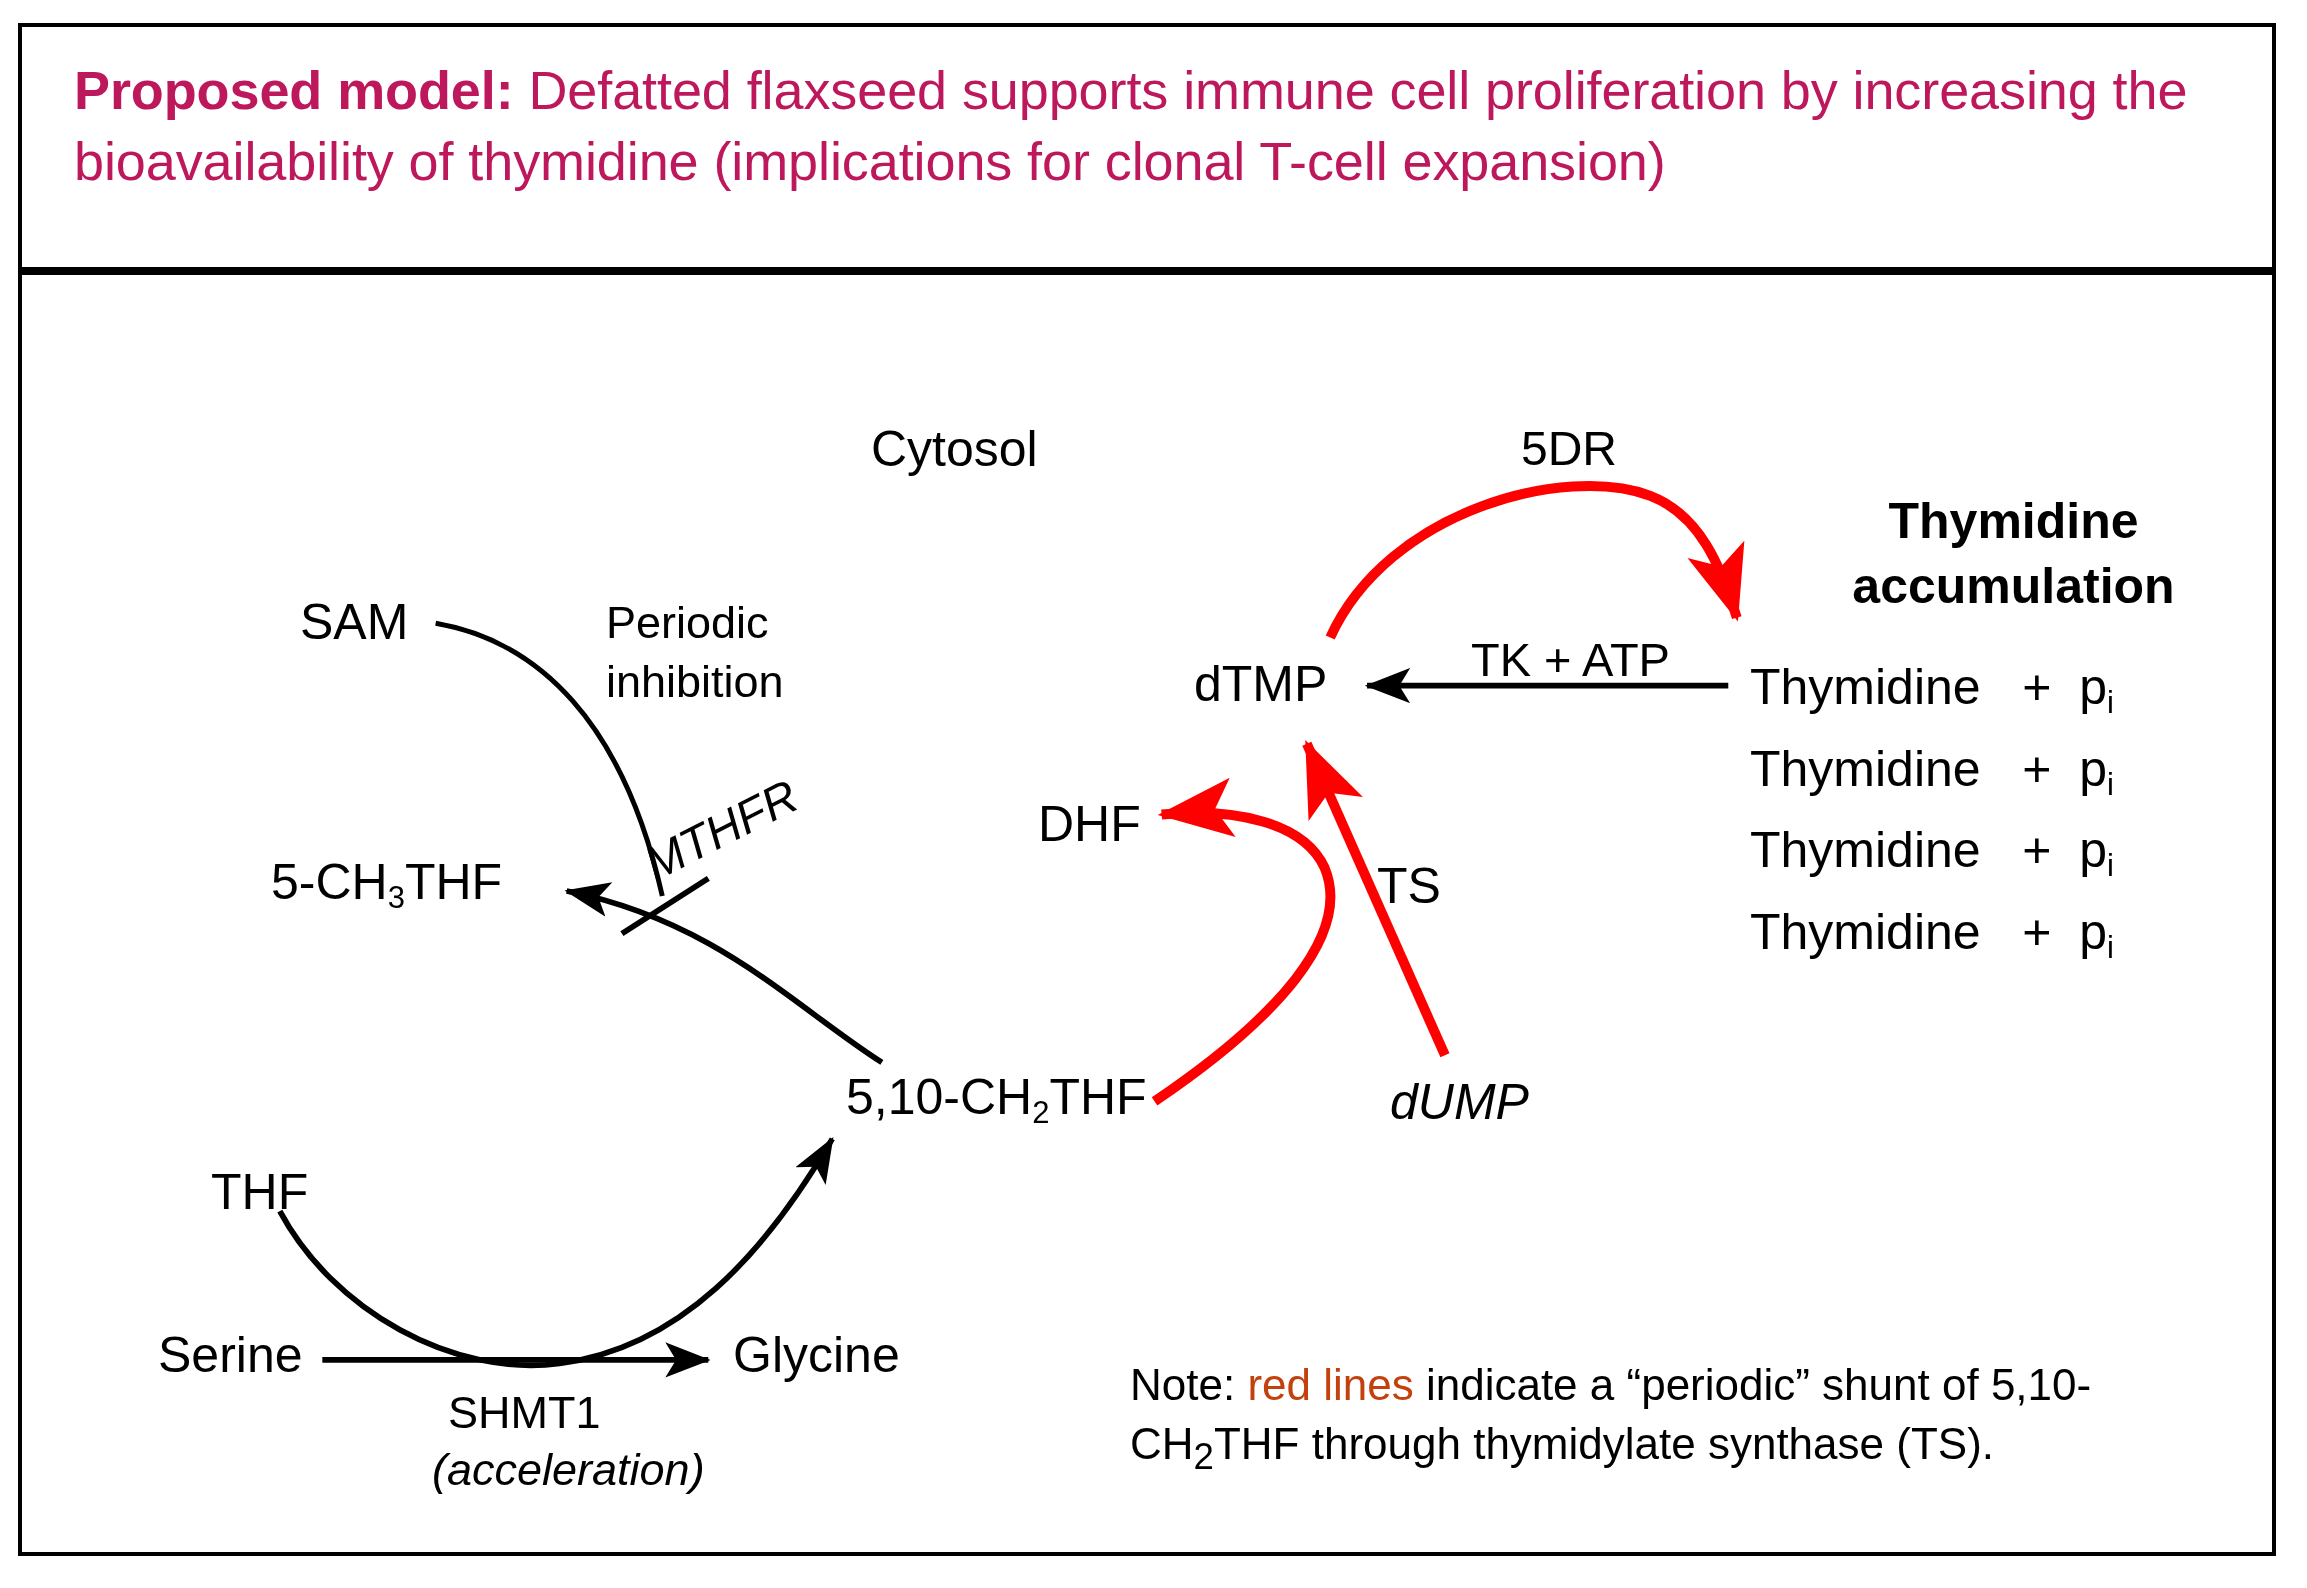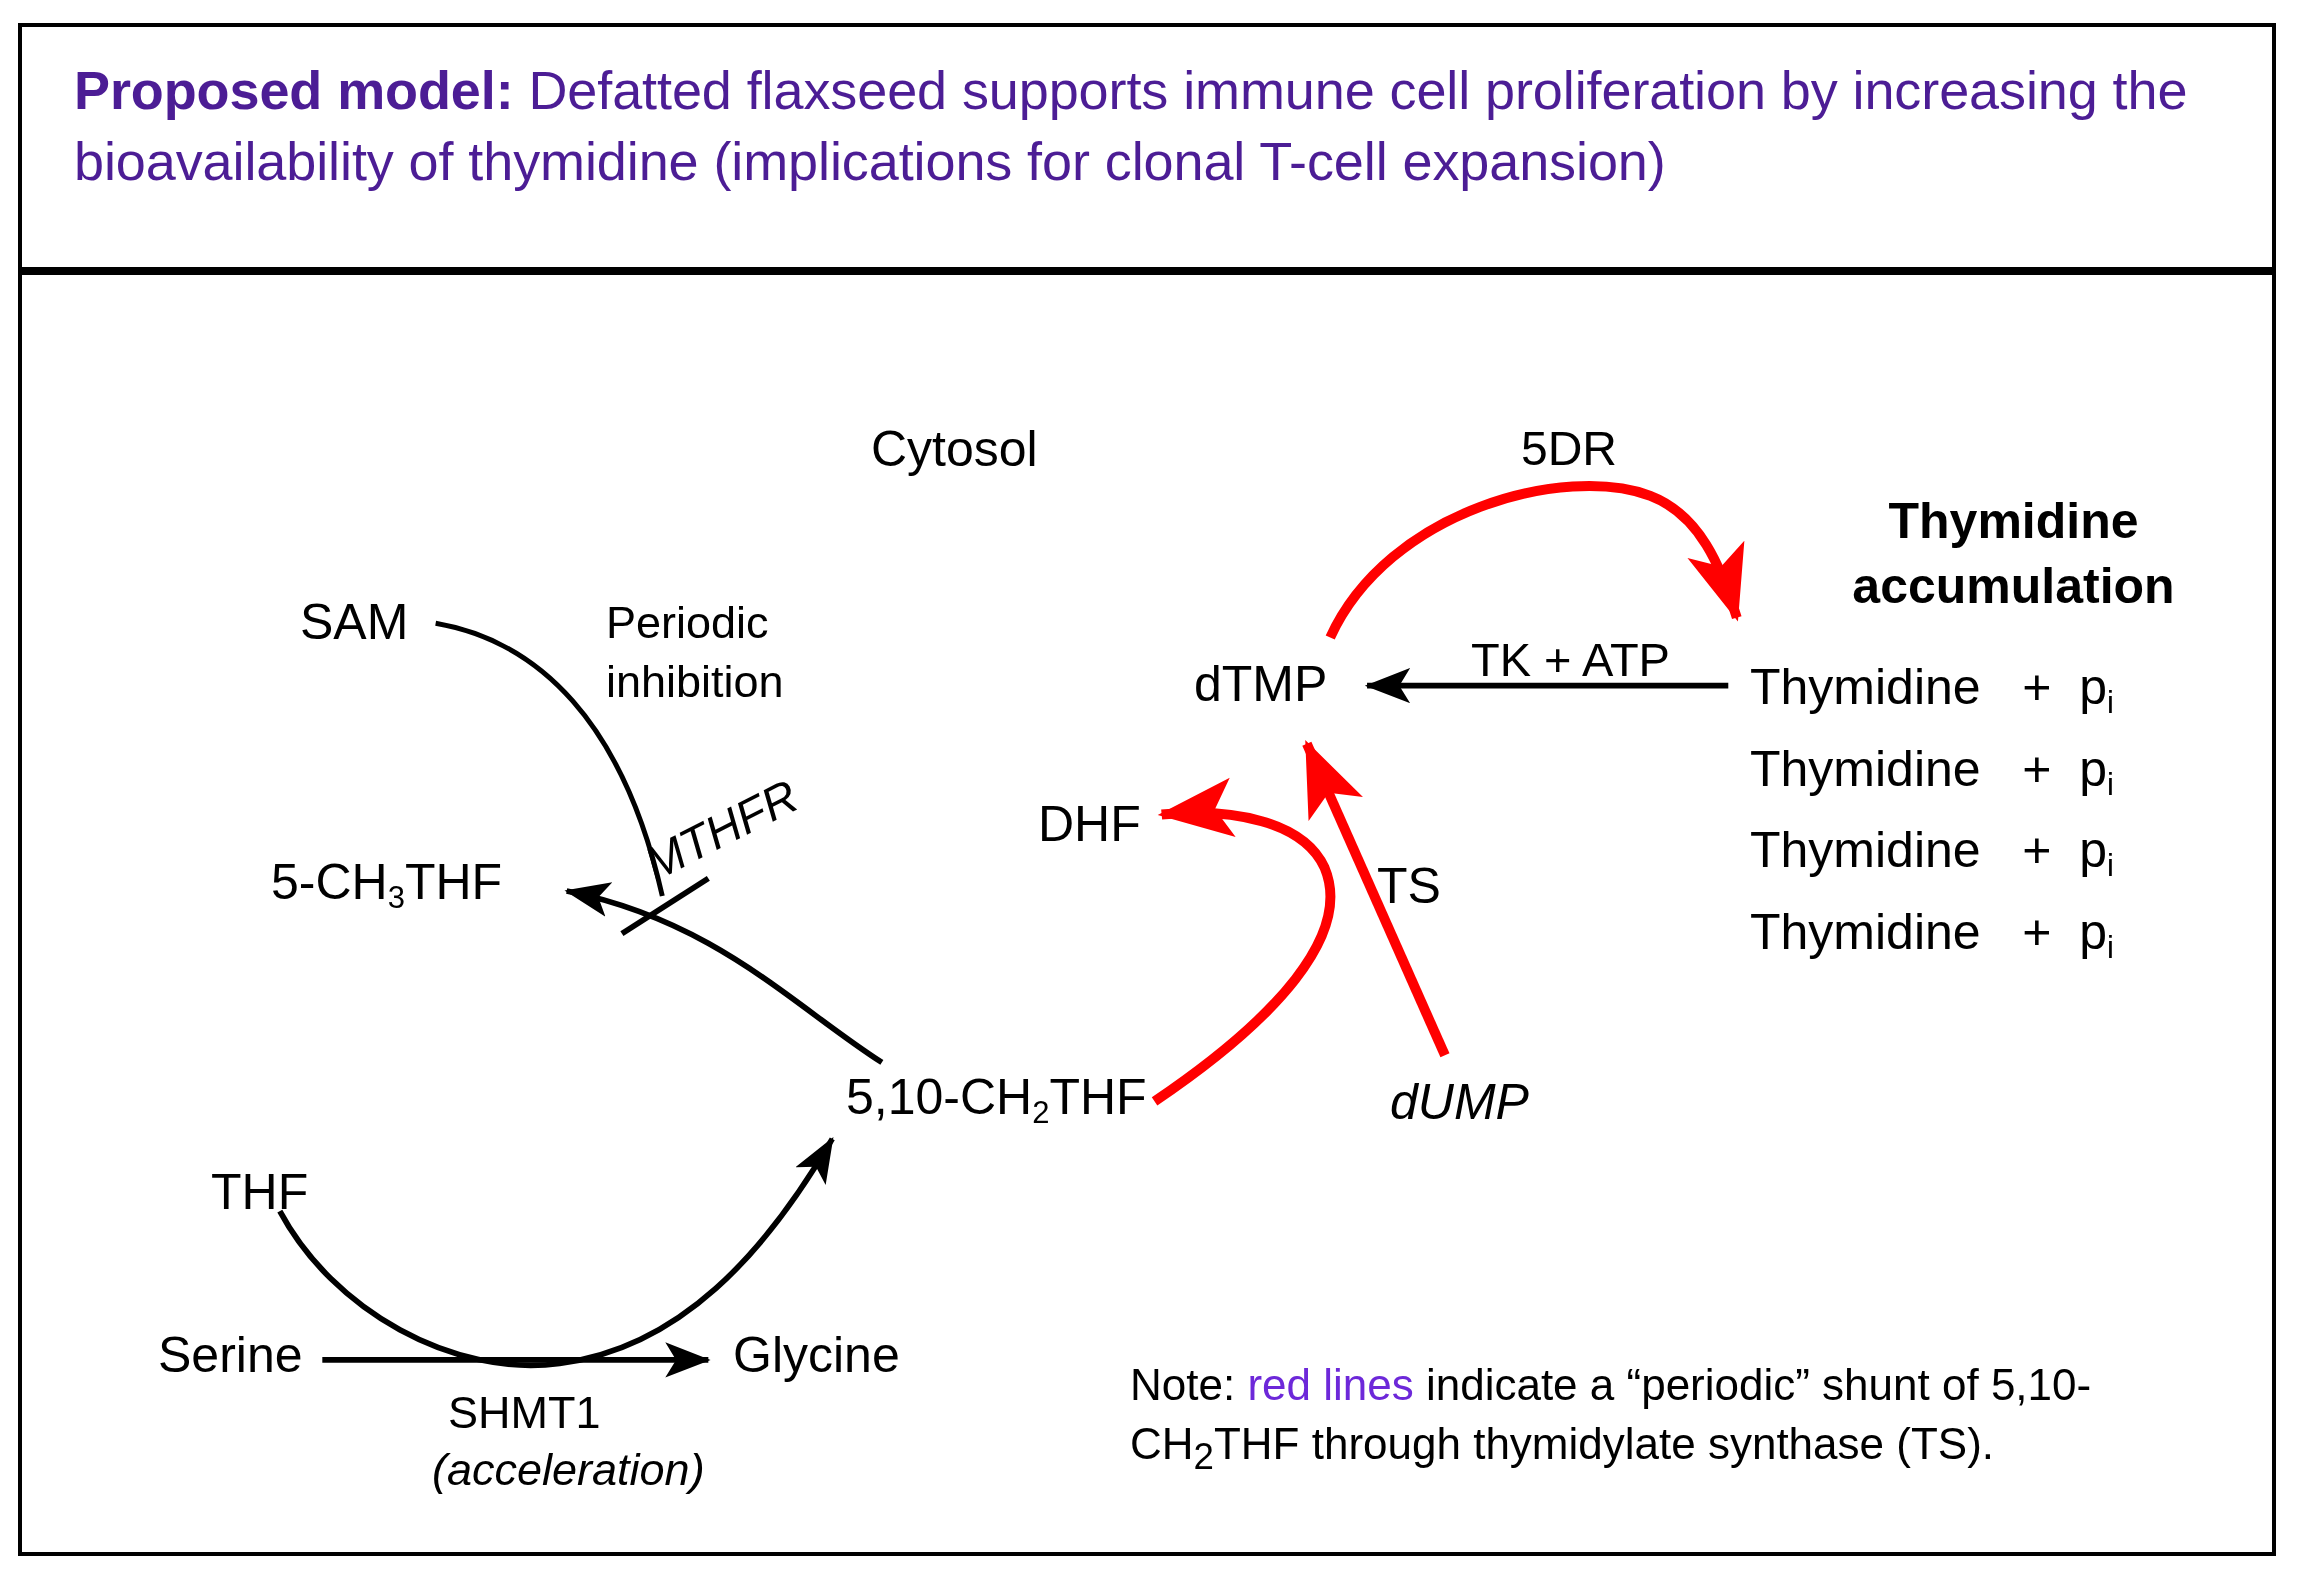--- a/index.html
+++ b/index.html
@@ -7,21 +7,21 @@
   #stage{position:relative;width:2307px;height:1588px;background:#fff;overflow:hidden;}
 
   
   .frame{position:absolute;border:4.2px solid #000;box-sizing:border-box;background:transparent;}
   #title-box{left:17.7px;top:23.4px;width:2258px;height:248px;}
   #diagram-box{left:17.7px;top:271px;width:2258px;height:1285px;}
 
   
   #title-text{
     position:absolute;left:74px;top:55px;width:2153px;
-    font-size:54px;line-height:1.32;color:#4c1d95;letter-spacing:-0.1px;
+    font-size:54px;line-height:1.32;color:#be185d;letter-spacing:-0.1px;
   }
   #title-text .b{font-weight:bold;}
 
   
   .lbl{position:absolute;color:#000;white-space:nowrap;line-height:1;}
   .lbl sub{font-size:0.62em;vertical-align:-0.28em;}
 
   #lbl-defatted{left:99px;top:354px;font-size:52px;font-weight:bold;
                 text-decoration:underline;text-underline-offset:7px;text-decoration-thickness:4.2px;}
   #lbl-cytosol{left:871px;top:424px;font-size:50px;}
@@ -48,21 +48,21 @@
               line-height:1.30;text-align:center;white-space:normal;width:333px;}
 
   .thyline{font-size:50px;}
   #thy0{left:1750px;top:662px;}
   #thy1{left:1750px;top:744px;}
   #thy2{left:1750px;top:825px;}
   #thy3{left:1750px;top:907px;}
 
   #note{position:absolute;left:1130px;top:1356px;width:1006px;
         font-size:44px;line-height:1.34;color:#000;}
-  #note .red{color:#6d28d9;}
+  #note .red{color:#c2410c;}
 
   
   #arrows{position:absolute;left:0;top:0;width:2307px;height:1588px;pointer-events:none;}
 </style>
 </head>
 <body>
 
 <div id="stage">
 
   <div class="frame" id="title-box"></div>

